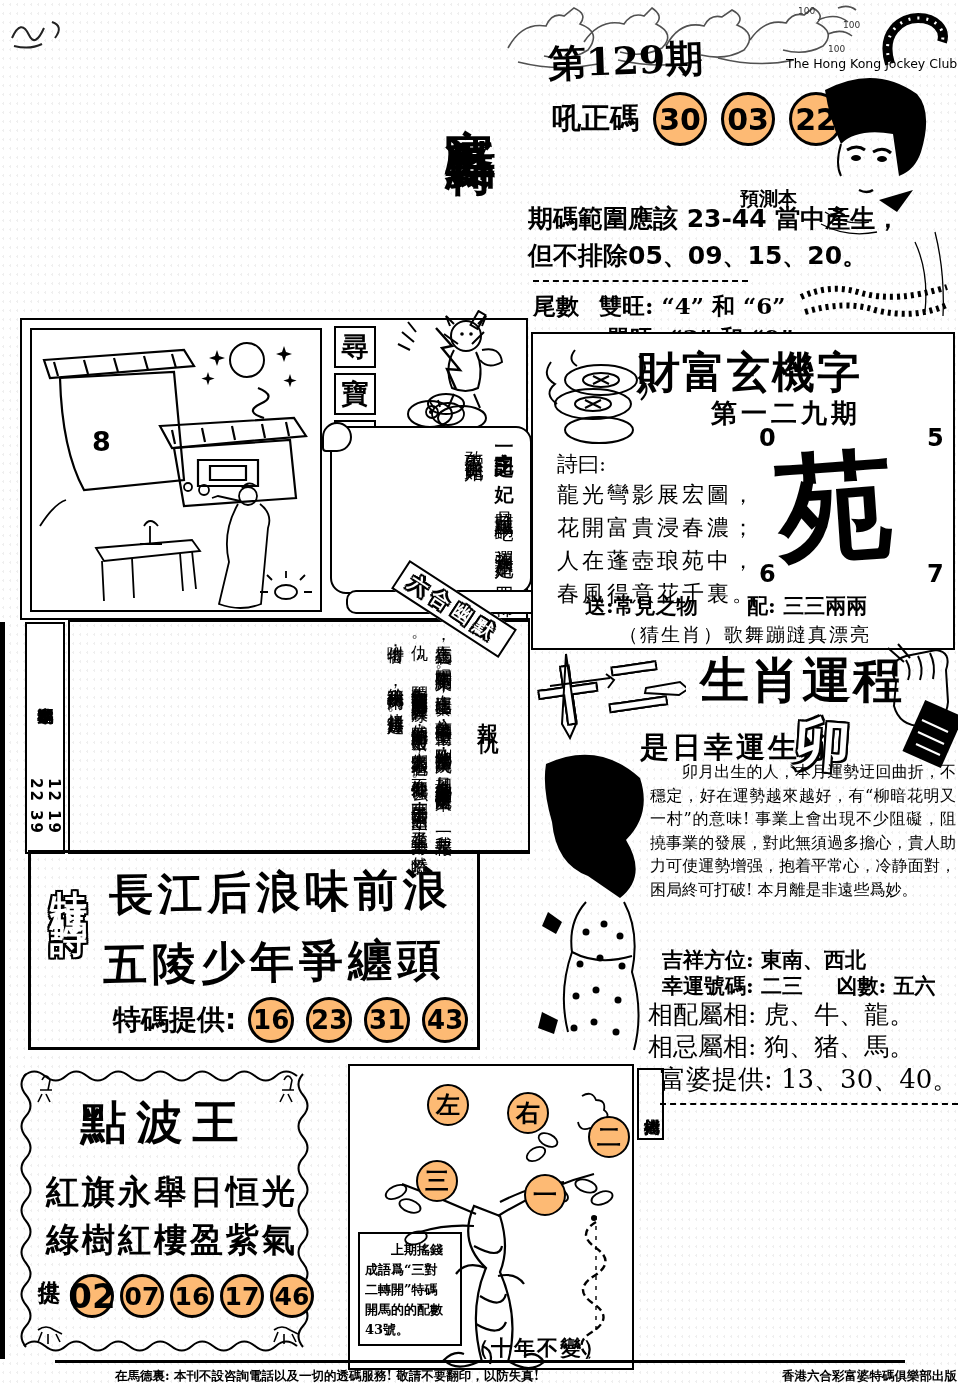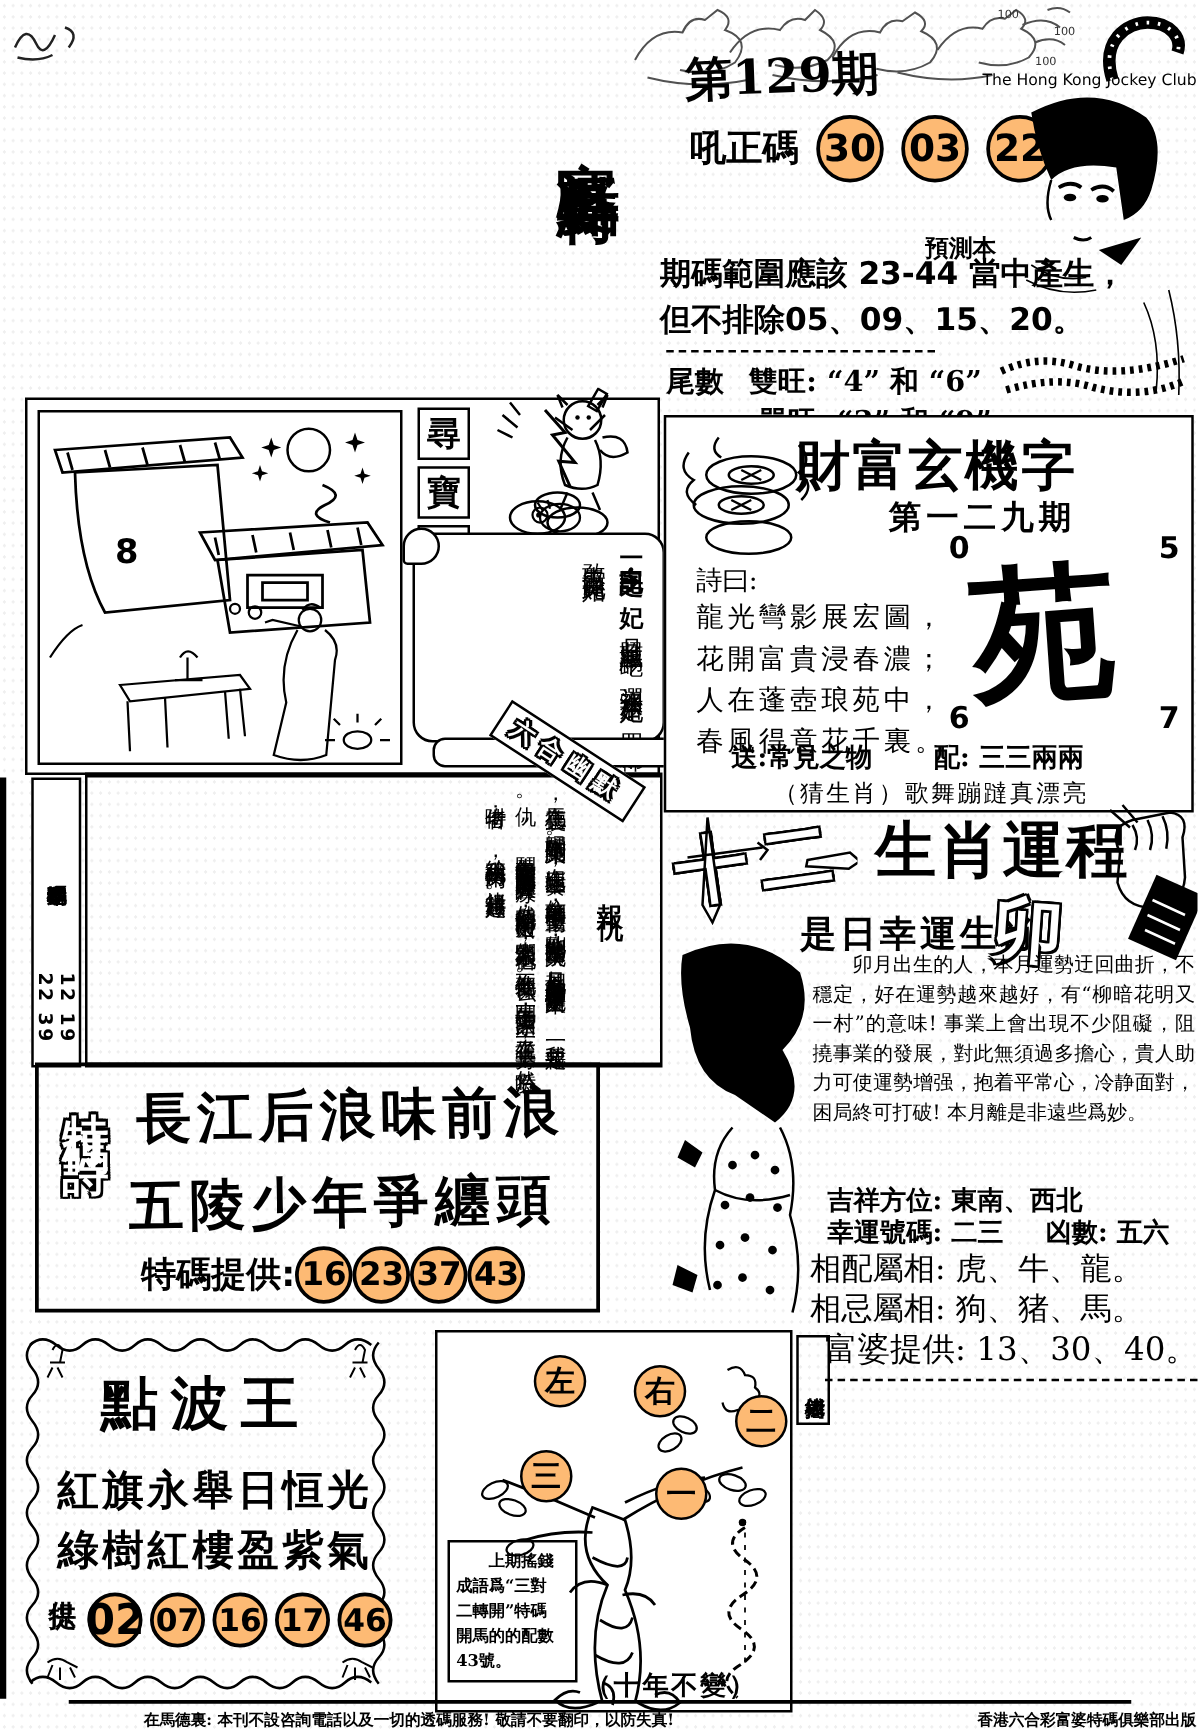--- a/index.html
+++ b/index.html
@@ -225,25 +225,25 @@
   <div class="abs" style="left:68px;top:618px;width:462px;height:236px;border-top:4px solid #000;border-bottom:4px solid #000;border-left:2px solid #000;border-right:2px solid #000">
     <div class="v serif" style="position:absolute;left:6px;top:10px;width:380px;height:214px;font-size:17px;line-height:24px;letter-spacing:1px">在馬德裏，一場鬥牛賽剛剛結束。在這場比賽中，一位著名的鬥牛士受了重傷，他剛剛被抬進醫院不久，却只見他全身多處纏着綳帶又從醫院走了出來。“我一定要報仇。”鬥牛士向聚集在醫院門前的衆多崇拜者大聲疾呼。然后他開始沿街向前走去，人們緊緊跟着他，不知他要做什么。鬥牛士走進了一家酒館，坐在了一張桌旁，然后吩咐侍者：“給我上兩份烤牛肉，烤得越焦越好。”</div>
     <div class="v serif b" style="position:absolute;left:404px;top:84px;font-size:21px;letter-spacing:10px">報仇</div>
   </div>
   <div class="abs b outline" style="left:390px;top:592px;font-size:19px;letter-spacing:7px;border:2.5px solid #000;background:#fff;padding:2px 10px;transform:rotate(33deg)">六合幽默</div>
 
   <div class="abs" style="left:28px;top:850px;width:452px;height:200px;border:3px solid #000">
     <div class="v b outline" style="position:absolute;left:12px;top:8px;font-size:37px;height:184px;letter-spacing:14px">特碼詩</div>
     <div class="abs serif b" style="left:78px;top:10px;font-size:44px;letter-spacing:5px;transform:rotate(-1deg)">長江后浪味前浪</div>
     <div class="abs serif b" style="left:72px;top:80px;font-size:44px;letter-spacing:5px;transform:rotate(-1deg)">五陵少年爭纏頭</div>
-    <div class="abs" style="left:82px;top:144px;display:flex;align-items:center;">
+    <div class="abs" style="left:82px;top:144px;display:flex;align-items:center;gap:12px">
       <span class="b" style="font-size:28px">特碼提供:</span>
       <span class="circle-num" style="width:46px;height:46px;font-size:26px">16</span>
       <span class="circle-num" style="width:46px;height:46px;font-size:26px">23</span>
-      <span class="circle-num" style="width:46px;height:46px;font-size:26px">37</span>
+      <span class="circle-num" style="width:46px;height:46px;font-size:26px">31</span>
       <span class="circle-num" style="width:46px;height:46px;font-size:26px">43</span>
     </div>
   </div>
 
   <div class="abs b outline" style="left:540px;top:652px;font-size:58px;letter-spacing:10px;transform:rotate(-8deg)">十二</div>
   <svg class="abs" style="left:536px;top:648px" width="150" height="110" viewBox="0 0 150 110">
     <g fill="none" stroke="#000" stroke-width="2">
       <path d="M30,6 l10,70 l-6,14 l-8,-14 Z M14,38 l60,-8 M70,26 l8,6 -6,8"></path>
       <path d="M110,40 l34,-6 8,7 -9,6 -34,-2 Z"></path>
     </g>

